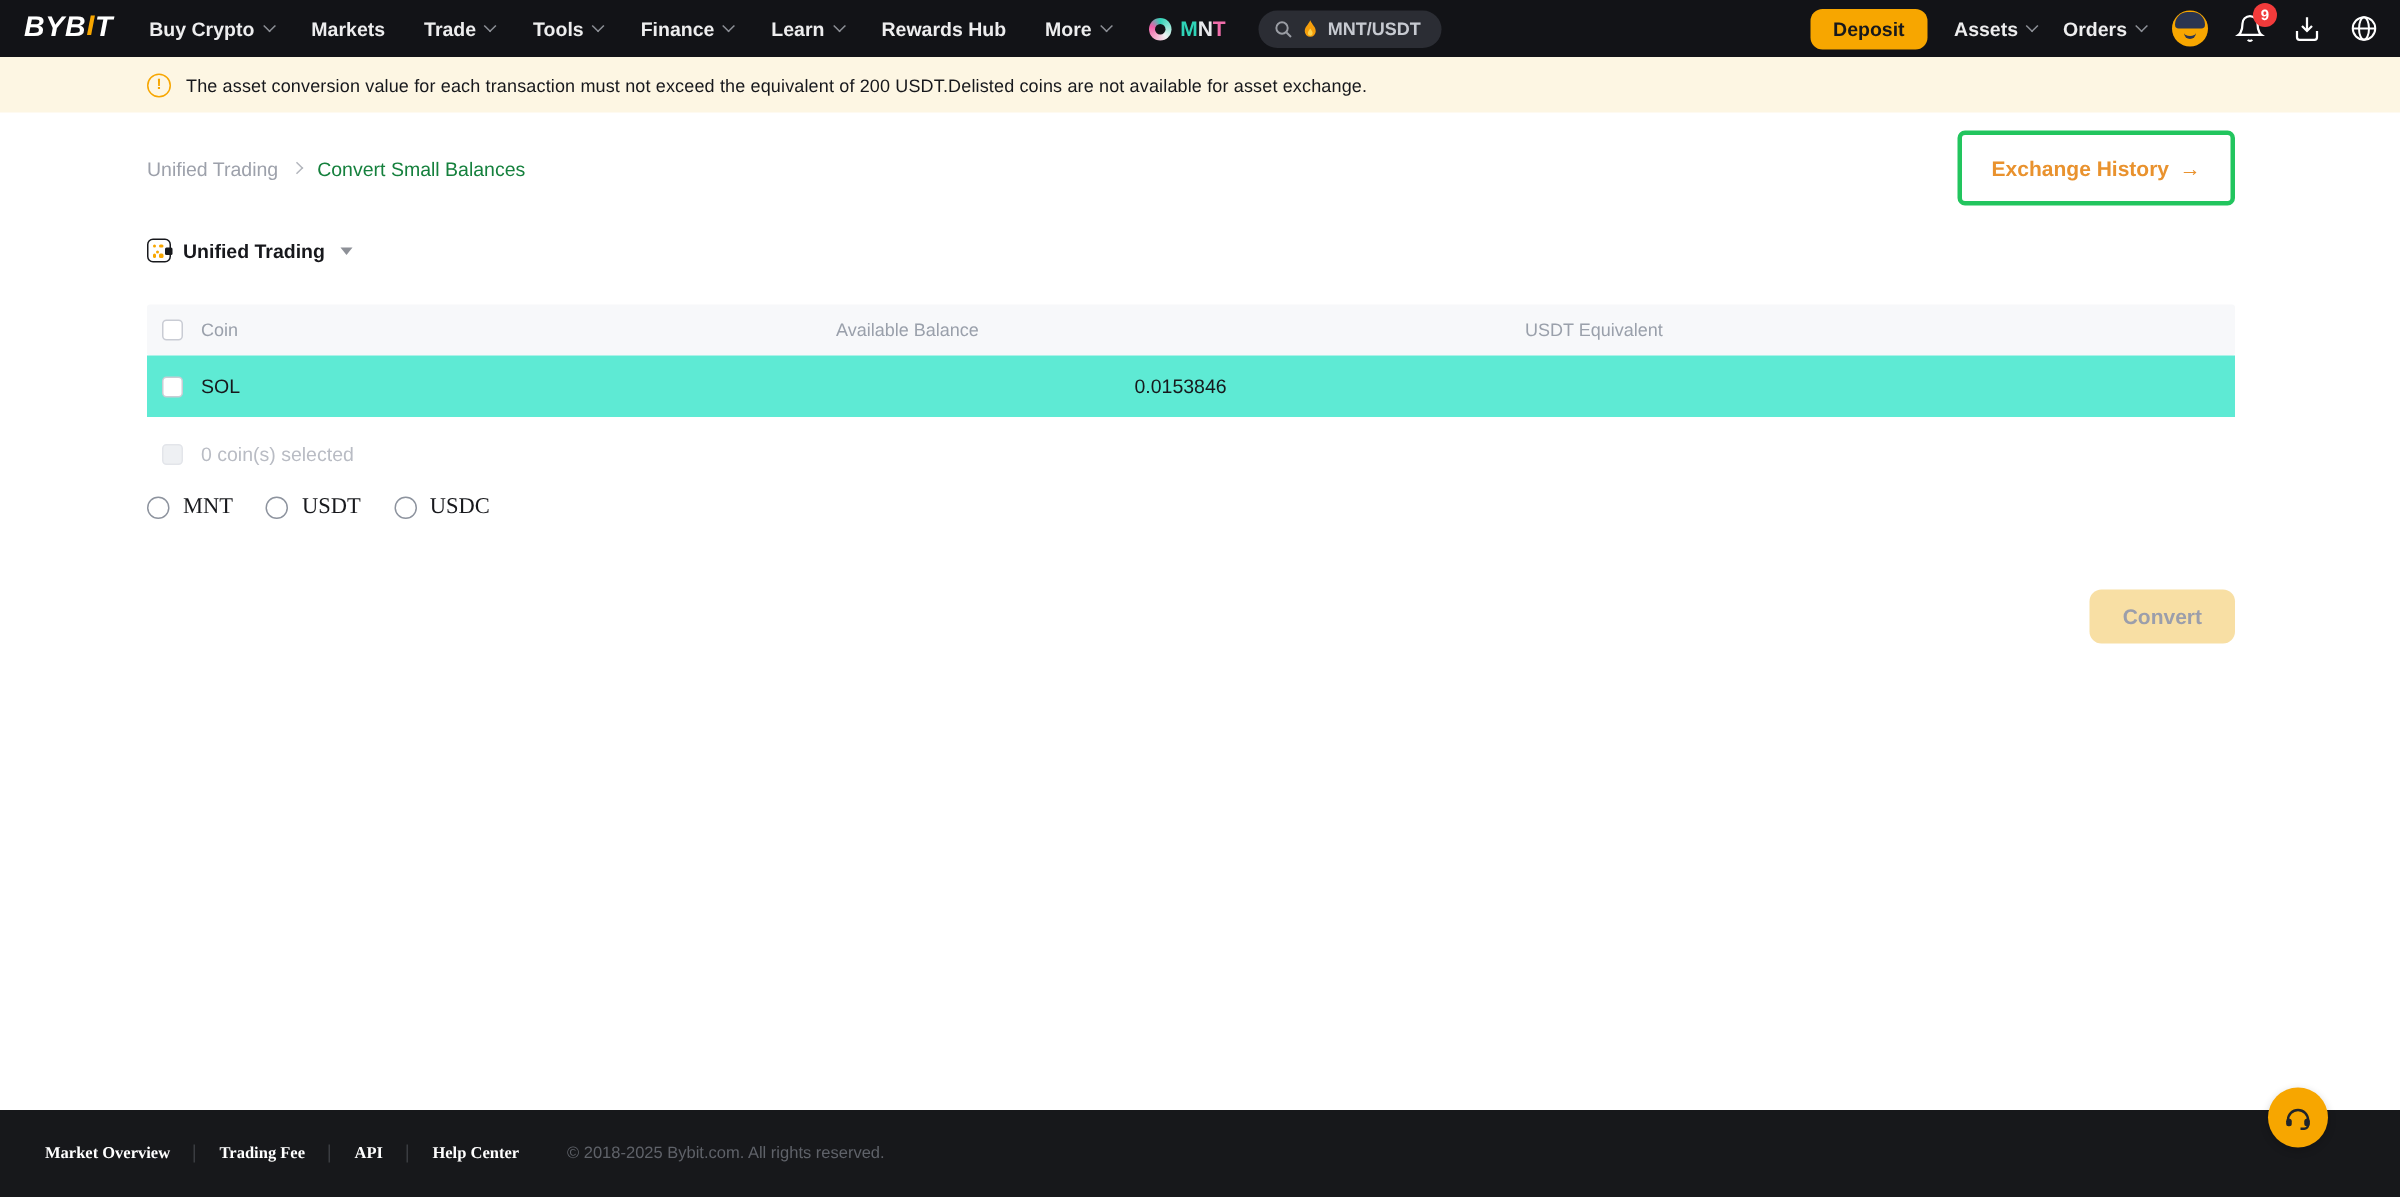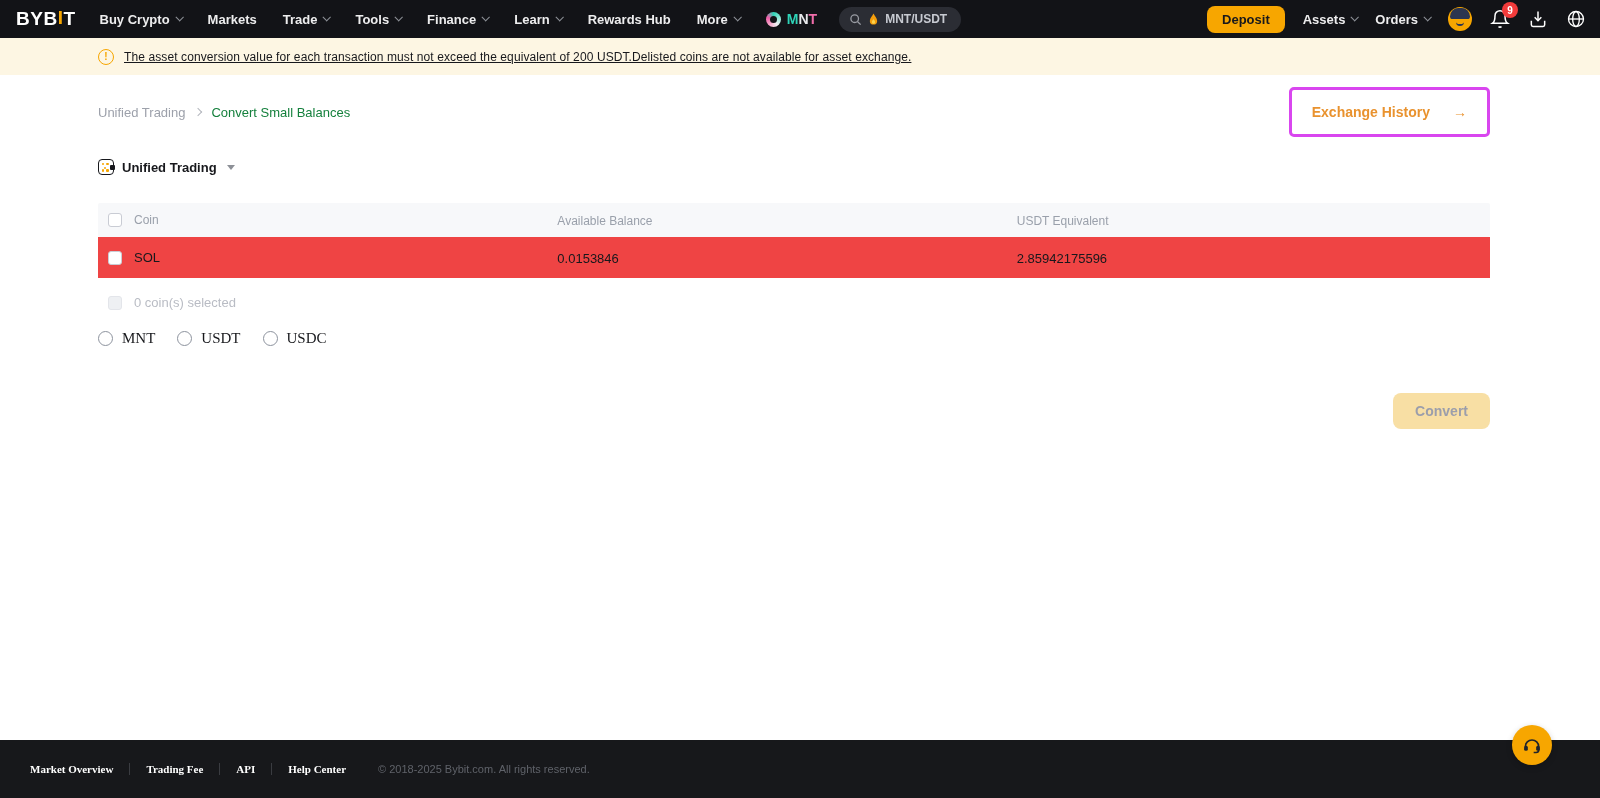--- a/index.html
+++ b/index.html
@@ -1,21 +1,21 @@
 <!DOCTYPE html>
 <html><head>
 <meta charset="utf-8">
 <style>
   * { margin:0; padding:0; box-sizing:border-box; }
   html,body { width:1600px; height:798px; font-family:"Liberation Sans", sans-serif; background:#fff; overflow:hidden; }
   .page { position:relative; width:1600px; height:798px; background:#fff; }
 
   
   .topbar { display:flex; align-items:center; height:38px; background:#121317; padding:0 14px 0 16px; }
-  .logo { font-weight:bold; font-size:19px; color:#fff; letter-spacing:.5px; display:flex; align-items:flex-start; margin-right:24px; cursor:pointer; }
+  .logo { font-weight:bold; font-size:19px; color:#fff; letter-spacing:.5px; display:flex; align-items:flex-start; margin-right:24px; cursor:pointer;font-style:italic; }
   .logo .accent { color:#f7a600; display:inline-block; transform:translateY(-1px); }
   .nav-items { display:flex; align-items:center; gap:26px; }
   .nav-item { display:flex; align-items:center; color:#ededee; font-size:13px; font-weight:600; cursor:pointer; white-space:nowrap; }
   .caret { width:6px; height:6px; border-right:1.5px solid #8d9097; border-bottom:1.5px solid #8d9097; transform:rotate(45deg) translateY(-1px); display:inline-block; margin-left:6px; margin-top:-2px; }
   .ticker { display:flex; align-items:center; gap:6px; margin-left:26px; cursor:pointer; }
   .ticker-icon { width:15px; height:15px; border-radius:50%; background:conic-gradient(#2ed3b7,#8fe8d6,#f1f1f3,#f6a8cb,#ef5da8,#2ed3b7); position:relative; }
   .ticker-icon::after { content:""; position:absolute; inset:4px; border-radius:50%; background:#121317; }
   .ticker-label { font-size:14px; font-weight:bold; }
   .ticker-label .m { color:#2ed3b7; } .ticker-label .n { color:#e8e9ec; } .ticker-label .t { color:#f06daa; }
   .search-pill { display:flex; align-items:center; gap:6px; background:#2b2d34; border-radius:13px; height:25px; padding:0 14px 0 10px; margin-left:22px; cursor:text; }
@@ -26,46 +26,46 @@
   .deposit-btn { background:#f7a600; color:#17181c; font-size:13px; font-weight:bold; border:none; border-radius:8px; height:27px; padding:0 15px; cursor:pointer; }
   .icon-btn { position:relative; display:flex; align-items:center; cursor:pointer; }
   .avatar { width:24px; height:24px; border-radius:50%; background:#f7a600; position:relative; overflow:hidden; cursor:pointer; }
   .avatar .hair { position:absolute; top:1px; left:2px; right:2px; height:11px; background:#2b3550; border-radius:10px 10px 3px 3px; }
   .avatar .smile { position:absolute; left:8px; bottom:5px; width:8px; height:5px; border-bottom:2px solid #2b3550; border-radius:0 0 8px 8px; }
   .badge { position:absolute; top:-7px; right:-8px; min-width:16px; height:16px; border-radius:8px; background:#f23b3b; color:#fff; font-size:10px; font-weight:bold; display:flex; align-items:center; justify-content:center; padding:0 4px; }
 
   
   .banner { display:flex; align-items:center; gap:10px; background:#fdf6e3; height:37px; padding:0 98px; }
   .warn-icon { width:16px; height:16px; border:1.5px solid #f7a600; border-radius:50%; color:#f7a600; font-size:10px; font-weight:bold; display:flex; align-items:center; justify-content:center; flex:none; }
-  .banner-text { font-size:12px; color:#17181c; font-weight:500; letter-spacing:.1px;text-decoration:underline; }
+  .banner-text { font-size:12px; color:#17181c; font-weight:500; letter-spacing:.1px; }
 
   
   .main { padding:0 110px 0 98px; }
   .crumb-row { display:flex; align-items:center; justify-content:space-between; margin-top:12px; height:50px; }
   .breadcrumb { display:flex; align-items:center; gap:10px; font-size:13px; }
   .crumb-parent { color:#9da1ab; cursor:pointer; }
   .crumb-sep { width:6px; height:6px; border-right:1.5px solid #b3b6bd; border-top:1.5px solid #b3b6bd; transform:rotate(45deg); display:inline-block; }
   .crumb-current { color:#15803d; font-weight:500; }
-  .ex-history { display:flex; align-items:center; justify-content:center; gap:23px; border:3px solid #d946ef; border-radius:5px; height:50px; padding:0 20px; background:#fff; cursor:pointer; }
+  .ex-history { display:flex; align-items:center; justify-content:center; gap:7px; border:3px solid #22c55e; border-radius:5px; height:50px; padding:0 20px; background:#fff; cursor:pointer; }
   .ex-history-label { color:#e9922e; font-size:14px; font-weight:600; }
   .ex-history-arrow { color:#e9922e; font-size:14px; font-weight:600; }
 
   .acct-row { display:flex; align-items:center; gap:8px; margin-top:22px; cursor:pointer; width:max-content; }
   .acct-icon { width:16px; height:16px; border:1.6px solid #17181c; border-radius:4px; position:relative; flex:none; }
   .acct-icon i { position:absolute; width:2.5px; height:2.5px; background:#f7a600; border-radius:1px; }
   .acct-icon i:nth-child(1){ top:2.5px; left:2.5px; } .acct-icon i:nth-child(2){ top:2.5px; left:7px; }
   .acct-icon i:nth-child(3){ top:6.5px; left:4.5px; } .acct-icon i:nth-child(4){ top:9px; left:2.5px; }
   .acct-icon i:nth-child(5){ top:9px; left:7px; }
   .acct-icon .tab { position:absolute; right:-2px; top:4.5px; width:5px; height:5px; background:#17181c; border-radius:1px; }
   .acct-label { font-size:13px; font-weight:bold; color:#17181c; }
   .tri-down { width:0; height:0; border-left:4px solid transparent; border-right:4px solid transparent; border-top:5px solid #8d9097; margin-left:2px; }
 
   .table { margin-top:28px; }
   .t-head { display:flex; align-items:center; background:#f7f8fa; height:34px; border-radius:2px; }
-  .t-row { display:flex; align-items:center; height:41px; background:#ef4444; }
+  .t-row { display:flex; align-items:center; height:41px; background:#5eead4;text-align:center; }
   .col-coin { width:33%; display:flex; align-items:center; gap:12px; padding-left:10px; }
   .col-bal { width:33%; }
   .col-usdt { width:34%; }
   .th { font-size:12px; color:#9aa0ab; font-weight:400; }
   .td { font-size:13px; color:#17181c; }
   .checkbox { width:14px; height:14px; border:1.5px solid #c9ccd4; border-radius:3px; background:#fff; cursor:pointer; flex:none; }
   .checkbox.disabled { background:#eef0f3; border-color:#e3e5ea; cursor:default; }
 
   .selected-row { display:flex; align-items:center; gap:12px; margin-top:17px; padding-left:10px; }
   .selected-text { font-size:13px; color:#b9bcc4; }
@@ -231,23 +231,20 @@
         </div>
       </div>
       <div class="t-row">
         <div class="col-coin">
           <span class="checkbox"></span>
           <span class="td">SOL</span>
         </div>
         <div class="col-bal">
           <span class="td">0.0153846</span>
         </div>
-        <div class="col-usdt">
-          <span class="td">2.85942175596</span>
-        </div>
       </div>
     </div>
 
     <div class="selected-row">
       <span class="checkbox disabled"></span>
       <span class="selected-text">0 coin(s) selected</span>
     </div>
 
 
     <div class="radio-row">

